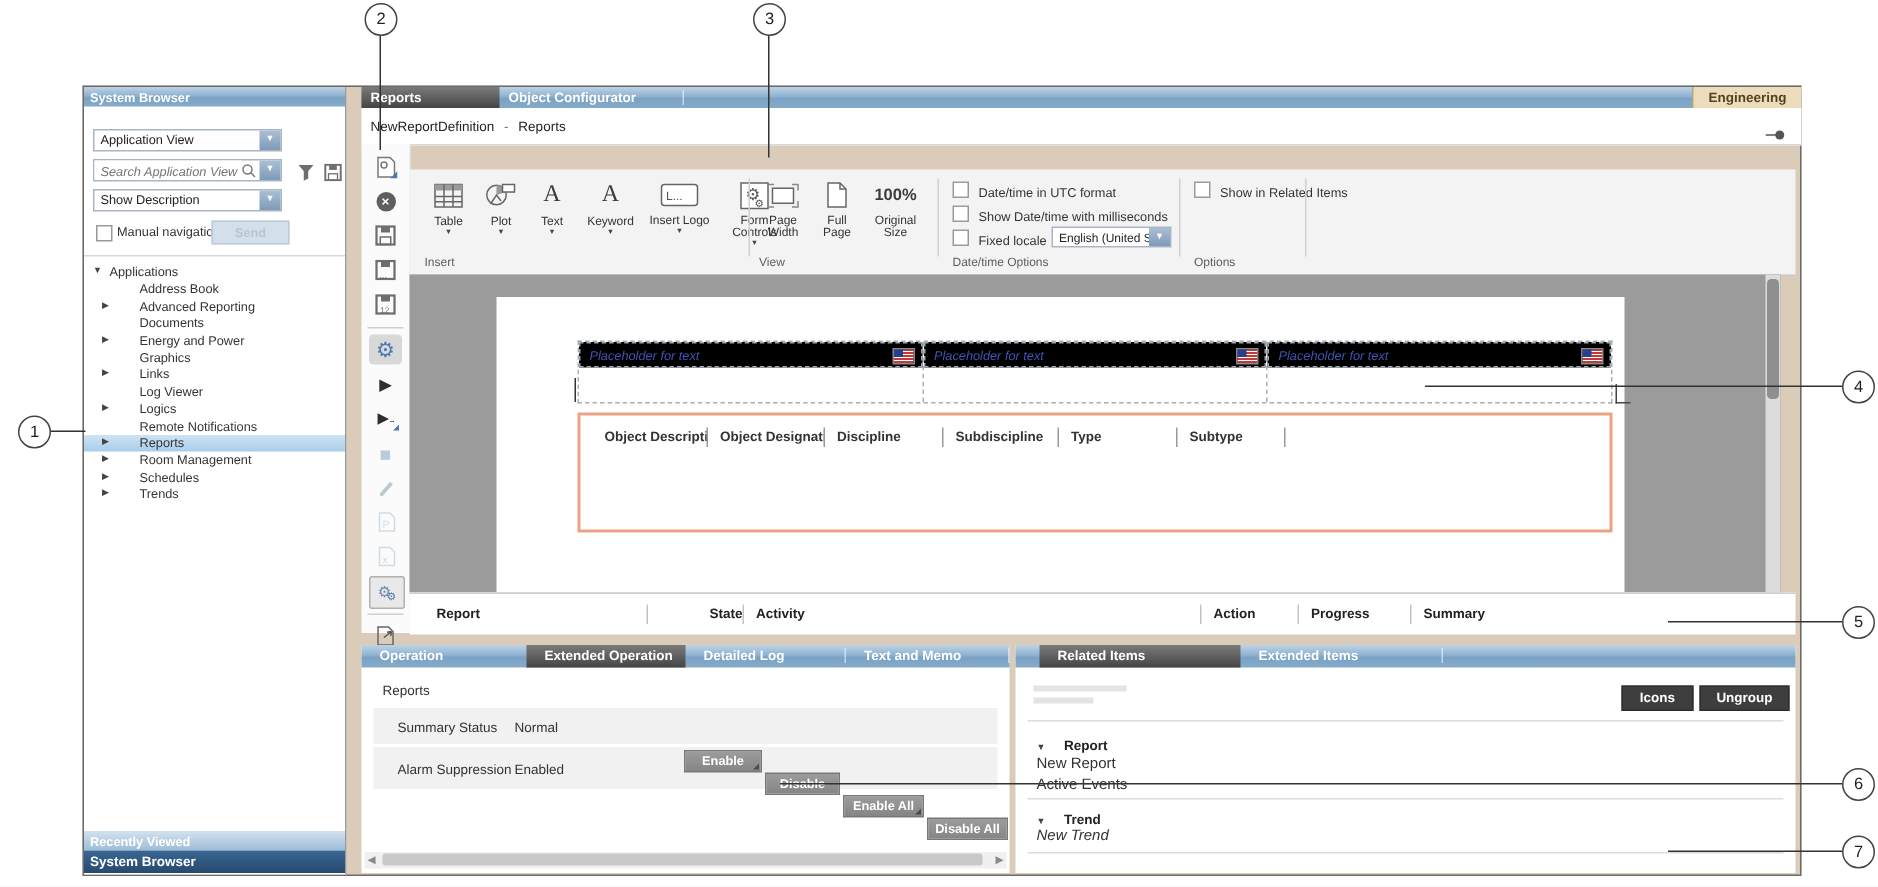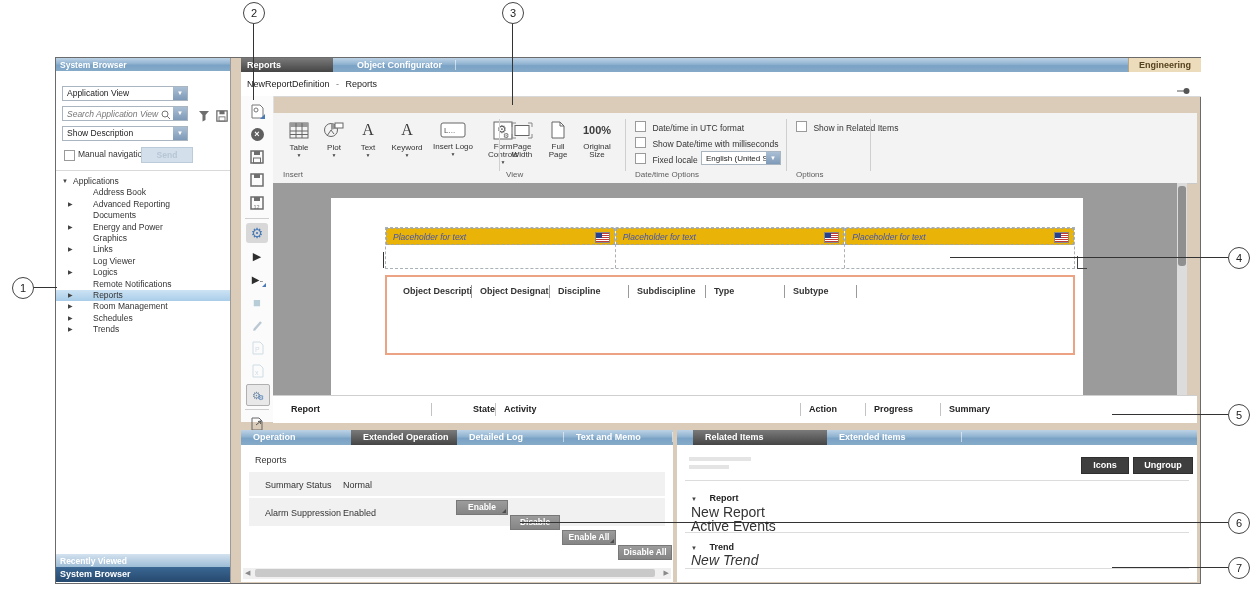--- a/index.html
+++ b/index.html
@@ -39,36 +39,36 @@
   .ritem .ric{height:26px;display:flex;align-items:center;justify-content:center;}
   .ritem .car{font-size:5px;color:#444;line-height:6px;}
   .glabel{position:absolute;font-size:8px;color:#5d5d5d;}
   .gsep{position:absolute;top:6px;width:1px;height:52px;background:#cfcfcf;}
   .rchk{font-size:8.5px;color:#333;white-space:nowrap;}
   
   .ticon{position:absolute;left:5px;width:22px;height:20px;display:flex;align-items:center;justify-content:center;}
   .tsep{position:absolute;left:4px;width:24px;height:1px;background:#cfcfcf;}
   .dim{opacity:.4;}
   
-  .phbox{position:absolute;top:0;height:17px;border:1px dashed #9fa6ad;box-sizing:border-box;background:#eab308;text-align:right;}
+  .phbox{position:absolute;top:0;height:17px;border:1px dashed #9fa6ad;box-sizing:border-box;background:#000000;text-align:right;}
   .phbox .t{position:absolute;left:6px;top:3px;font-size:8.5px;font-style:italic;color:#4153b4;white-space:nowrap;}
   .flag{position:absolute;right:4px;top:3px;width:13px;height:9px;background:repeating-linear-gradient(180deg,#c03a3a 0 1px,#fff 1px 2px);border:1px solid #888;}
   .flag:before{content:"";position:absolute;left:0;top:0;width:6px;height:5px;background:#26408b;}
   .thcell{font-size:9px;font-weight:bold;color:#333;border-right:1px solid #9a9a9a;padding-left:8px;line-height:13px;height:13px;box-sizing:border-box;white-space:nowrap;overflow:hidden;}
   
   .xcell{font-size:9px;font-weight:bold;color:#222;white-space:nowrap;padding-left:8px;border-left:1px solid #c3c3c3;line-height:13px;height:13px;}
   
   .ptabs{position:absolute;left:0;top:0;width:100%;height:15px;display:flex;}
   .ptabs .seg{padding:0 12px;font-size:9px;font-weight:bold;color:#fff;line-height:15px;white-space:nowrap;}
   .rowbg{position:absolute;background:#f1f1f1;}
   .flabel{position:absolute;font-size:9px;color:#333;white-space:nowrap;}
   .ghost{position:absolute;height:4px;background:#e4e4e4;}
   .rdiv{position:absolute;height:1px;background:#dcdcdc;}
   .gh{font-size:9px;font-weight:bold;color:#222;}
-  .gi{font-size:14px;color:#333;}
+  .gi{font-size:10px;color:#333;}
 </style>
 </head>
 <body>
 
 <div class="page">
 
   <div class="cline" style="left:33px;top:287px;width:24px;height:1px;"></div>
   <div class="cline" style="left:253px;top:22px;width:1px;height:78px;"></div>
   <div class="cline" style="left:512px;top:22px;width:1px;height:83px;"></div>
   <div class="cline" style="left:950px;top:257px;width:278px;height:1px;"></div>
@@ -180,21 +180,21 @@
             <span class="lb">Trends</span>
           </div>
       </div>
 
       <div class="abs wtxt" style="left:0;top:496px;width:100%;height:13px;background:linear-gradient(180deg,#d3e2ef,#9dbcd6);color:#fff;"><span style="padding-left:4px;font-size:8.5px;">Recently Viewed</span></div>
       <div class="abs wtxt" style="left:0;top:509px;width:100%;height:15px;background:linear-gradient(180deg,#3a6793,#27496e);line-height:15px;"><span style="padding-left:4px;">System Browser</span></div>
     </div>
 
     <div class="abs bluebar" style="left:185px;top:0;width:960px;height:14px;display:flex;">
       <div class="darkseg wtxt" style="width:92px;padding-left:6px;box-sizing:border-box;"><span>Reports</span></div>
-      <div class="wtxt" style="width:122px;padding-left:24px;box-sizing:border-box;"><span>Object Configurator</span></div>
+      <div class="wtxt" style="width:122px;padding-left:6px;box-sizing:border-box;"><span>Object Configurator</span></div>
       <div class="pipe"></div>
       <div style="flex:1;"></div>
       <div style="width:72px;background:#eddcbb;color:#55431f;font-size:9px;font-weight:bold;text-align:center;line-height:14px;border-left:1px solid #b9a67f;"><span>Engineering</span></div>
     </div>
 
     <div class="abs" style="left:185px;top:14px;width:960px;height:24px;background:#fff;border-bottom:1px solid #d8d8d8;">
       <span class="abs" style="left:6px;top:7px;font-size:9px;color:#222;">
         <span>NewReportDefinition</span>
         <span style="color:#777;padding:0 4px;">-</span>
         <span>Reports</span>

